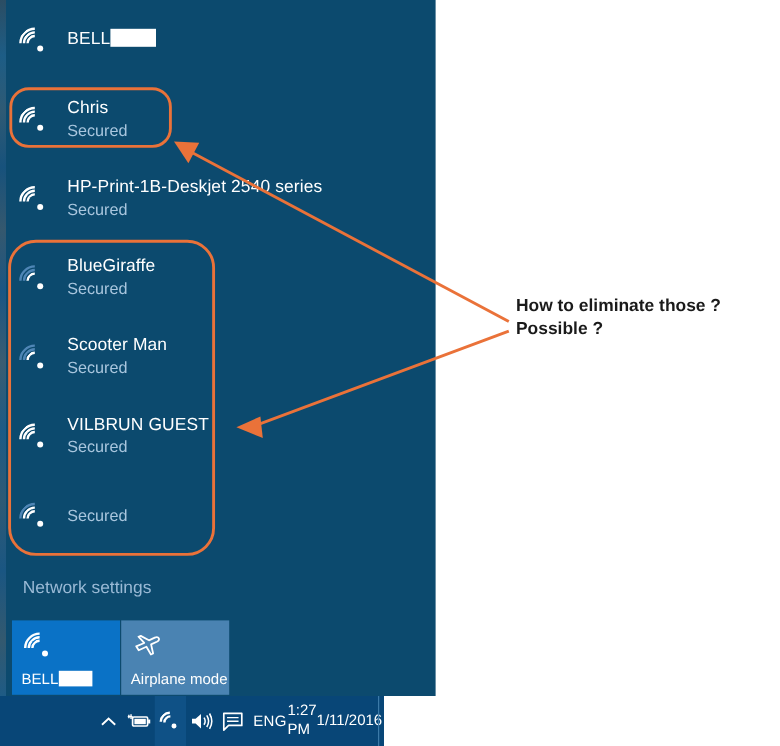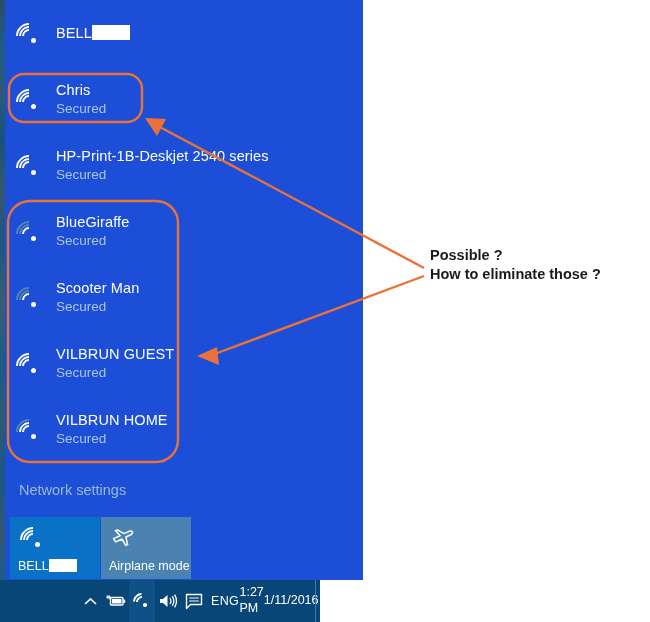--- a/index.html
+++ b/index.html
@@ -24,21 +24,21 @@
        #2b4d63 0%,  #1d5d86 8%, #2f5a74 16%, #17527c 24%,
        #35586e 33%, #1b5684 42%, #3a5d72 52%, #1d5b86 62%,
        #2e5a75 72%, #1a5682 82%, #33596f 92%, #1e5b85 100%);
   }
 
   
   #network-flyout {
     position: absolute;
     left: 5px; top: 0;
     width: 358px; height: 580px;
-    background: #1d4ed8;
+    background: #0c4a6e;
   }
 
   .net-item {
     position: absolute;
     left: 0;
     width: 358px;
     height: 66px;
     display: flex;
     align-items: center;
     box-sizing: border-box;
@@ -310,21 +310,20 @@
   <div class="net-item" style="top:396px">
     <span class="net-icon">
       <span class="wifi s3">
           <span class="arc a4"></span>
           <span class="arc a3"></span>
           <span class="arc a2"></span>
           <span class="dot"></span>
         </span>
     </span>
     <span class="net-text">
-      <div class="net-name">VILBRUN HOME</div>
       <div class="net-status">Secured</div>
     </span>
   </div>
 
   <div id="network-settings">Network settings</div>
 
   <div class="tile" id="tile-wifi">
     <span class="tile-icon">
       <span class="wifi s4" style="left:0;top:0;">
           <span class="arc a4"></span>
@@ -406,15 +405,15 @@
   <rect x="8" y="201" width="170" height="261" rx="22" ry="22" fill="none" stroke="#ea7239" stroke-width="2.4"></rect>
 
   <line x1="424" y1="268" x2="158" y2="126" stroke="#ea7239" stroke-width="2.4"></line>
   <polygon points="145,118 166,119 157,136" fill="#ea7239"></polygon>
 
   <line x1="424" y1="276" x2="212" y2="355" stroke="#ea7239" stroke-width="2.4"></line>
   <polygon points="197,356 217,347 219,365" fill="#ea7239"></polygon>
 </svg>
 
 <div id="annotation-text">
+  <div>How to eliminate those ?</div>
   <div>Possible ?</div>
-  <div>How to eliminate those ?</div>
 </div>
 
 </body></html>

